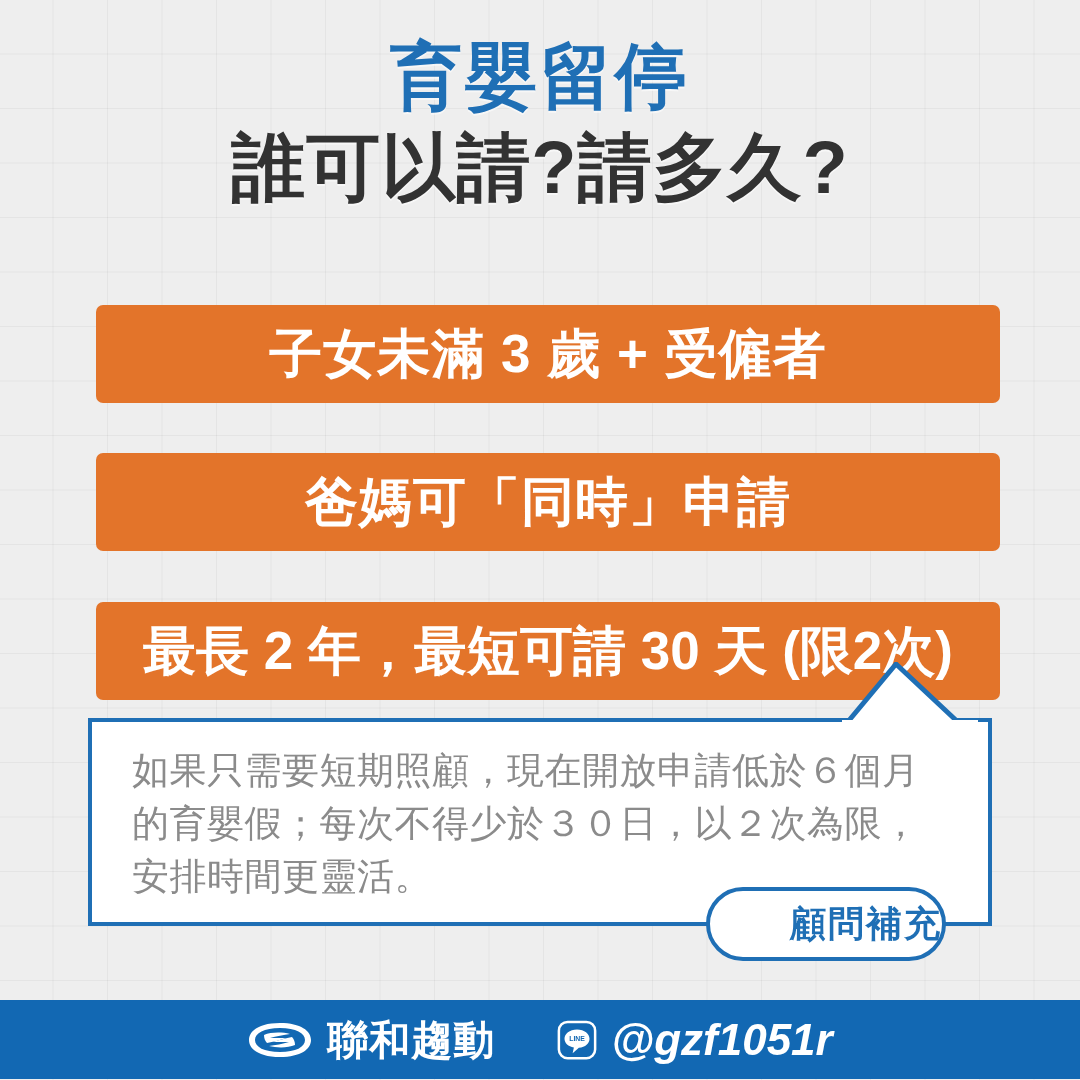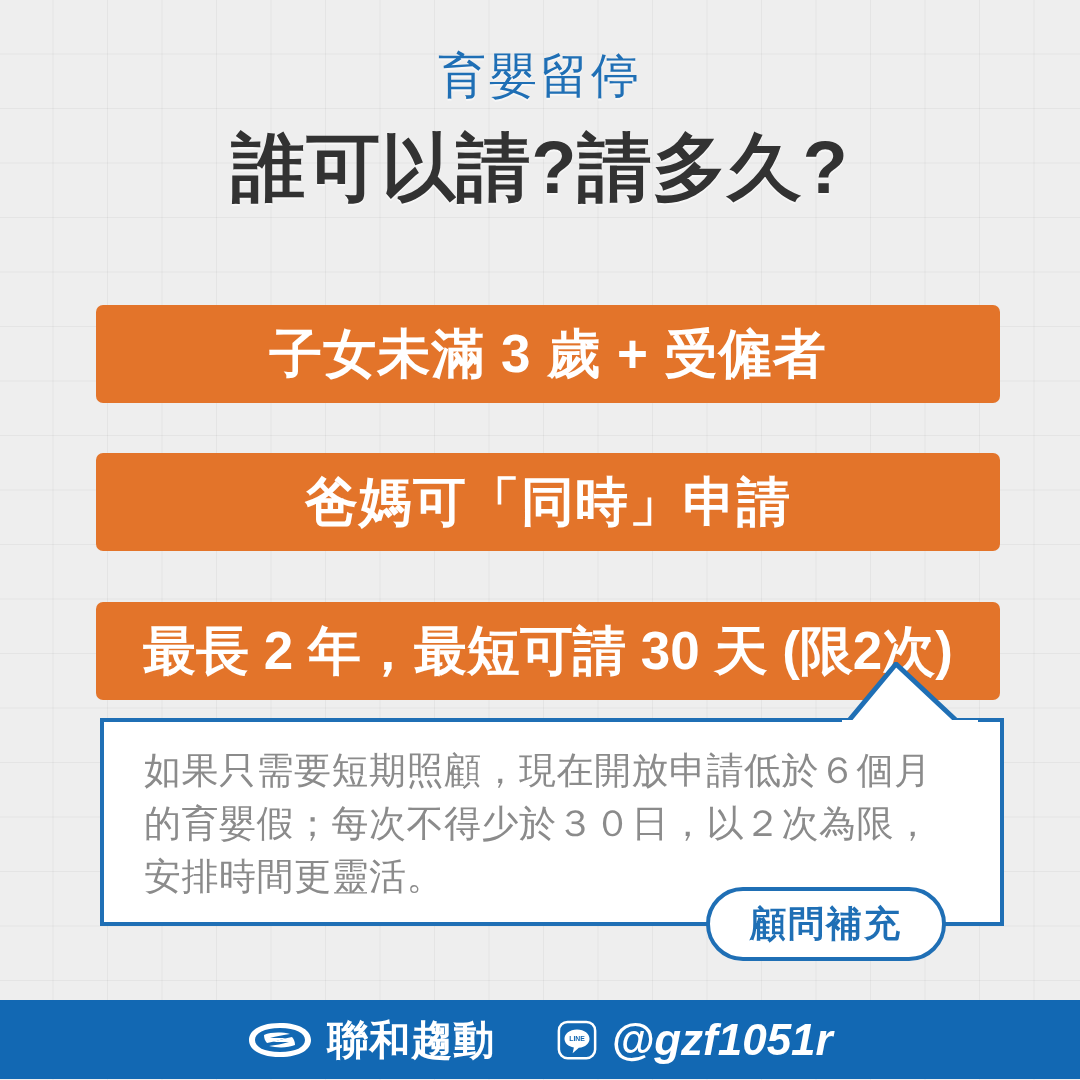--- a/index.html
+++ b/index.html
@@ -32,23 +32,23 @@
   .title-block {
     position: absolute;
     left: 0;
     top: 34px;
     width: 1080px;
     text-align: center;
   }
   .title-line1 {
     display: block;
     color: #1f6fb5;
-    font-size: 48px;
+    font-size: 72px;
     line-height: 84px;
-    font-weight: 400;
+    font-weight: 700;
     letter-spacing: 3px;
     text-shadow: 0 2px 0 rgba(255,255,255,0.55);
   }
   .title-line2 {
     display: block;
     color: #323232;
     font-size: 74px;
     line-height: 88px;
     font-weight: 900;
     letter-spacing: 1px;
@@ -78,21 +78,21 @@
     white-space: nowrap;
   }
   #bar-1 { top: 305px; }
   #bar-2 { top: 453px; }
   #bar-3 { top: 602px; }
   #bar-3 .bar-text { font-size: 53px; letter-spacing: 0px; }
 
   
   #callout {
     position: absolute;
-    left: 100px;
+    left: 88px;
     top: 718px;
     width: 904px;
     height: 208px;
     background: #ffffff;
     border: 4px solid #1f6fb5;
     box-sizing: border-box;
   }
   .callout-body {
     position: absolute;
     left: 40px;
@@ -123,21 +123,21 @@
     position: absolute;
     left: 706px;
     top: 887px;
     width: 240px;
     height: 74px;
     border: 4px solid #1f6fb5;
     border-radius: 40px;
     background: #ffffff;
     display: flex;
     align-items: center;
-    justify-content: center;
+    justify-content: flex-end;
     box-sizing: border-box;
   }
   #advisor-badge span {
     color: #1f6fb5;
     font-size: 36px;
     font-weight: 700;
     letter-spacing: 2px;
     line-height: 40px;
   }
 

